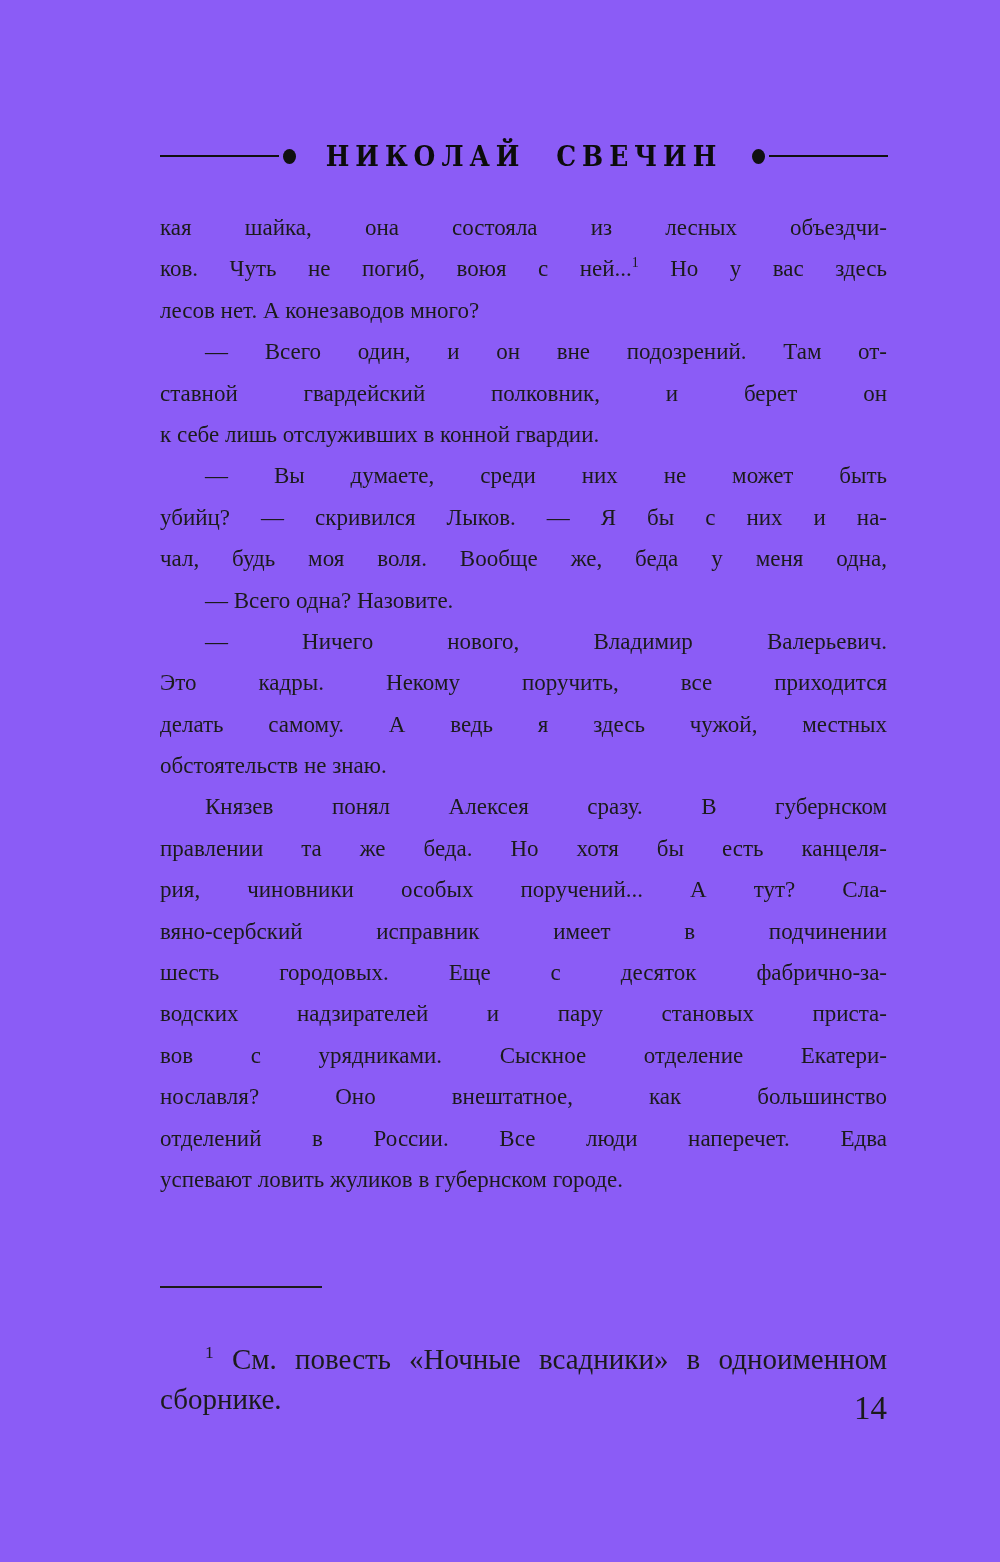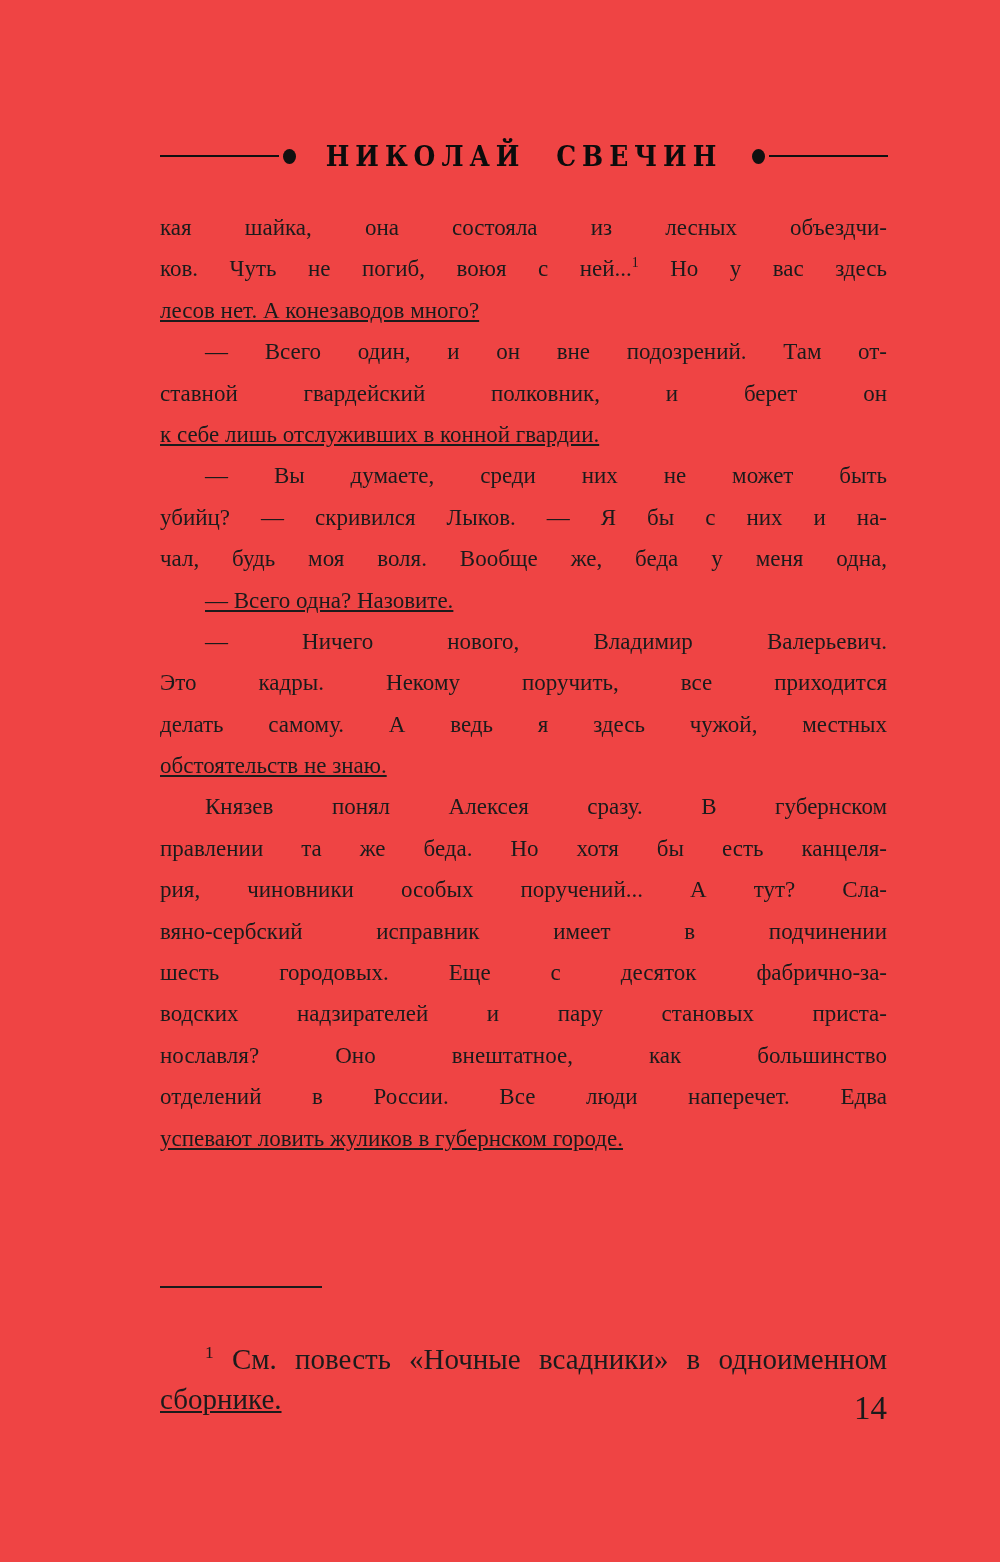--- a/index.html
+++ b/index.html
@@ -4,21 +4,21 @@
 <style>
   html, body {
     margin: 0;
     padding: 0;
     background: #ffffff;
   }
   .page {
     position: relative;
     width: 1000px;
     height: 1562px;
-    background: #ef4444;
+    background: #8b5cf6;
     overflow: hidden;
     color: #1b1b1b;
   }
 
   
   .header {
     position: absolute;
     top: 141px;
     left: 160px;
     width: 728px;
@@ -66,21 +66,20 @@
   .tline {
     text-align: justify;
     text-align-last: justify;
     white-space: normal;
     height: 41.4px;
     overflow: hidden;
   }
   .tline.last {
     text-align: left;
     text-align-last: left;
-    text-decoration: underline;
   }
   .tline.indent {
     text-indent: 45px;
   }
   .tline sup {
     font-size: 60%;
     line-height: 0;
     vertical-align: super;
   }
 
@@ -145,20 +144,21 @@
       <div class="tline indent"><span>— Ничего нового, Владимир Валерьевич.</span></div>
       <div class="tline"><span>Это кадры. Некому поручить, все приходится</span></div>
       <div class="tline"><span>делать самому. А ведь я здесь чужой, местных</span></div>
       <div class="tline last"><span>обстоятельств не знаю.</span></div>
       <div class="tline indent"><span>Князев понял Алексея сразу. В губернском</span></div>
       <div class="tline"><span>правлении та же беда. Но хотя бы есть канцеля-</span></div>
       <div class="tline"><span>рия, чиновники особых поручений... А тут? Сла-</span></div>
       <div class="tline"><span>вяно-сербский исправник имеет в подчинении</span></div>
       <div class="tline"><span>шесть городовых. Еще с десяток фабрично-за-</span></div>
       <div class="tline"><span>водских надзирателей и пару становых приста-</span></div>
+      <div class="tline"><span>вов с урядниками. Сыскное отделение Екатери-</span></div>
       <div class="tline"><span>нославля? Оно внештатное, как большинство</span></div>
       <div class="tline"><span>отделений в России. Все люди наперечет. Едва</span></div>
       <div class="tline last"><span>успевают ловить жуликов в губернском городе.</span></div>
     </div>
 
   <div class="footnote-rule"></div>
 
   <div class="footnote" id="footnote">
       <div class="tline indent"><sup>1</sup><span> См. повесть «Ночные всадники» в одноименном</span></div>
       <div class="tline last"><span>сборнике.</span></div>

